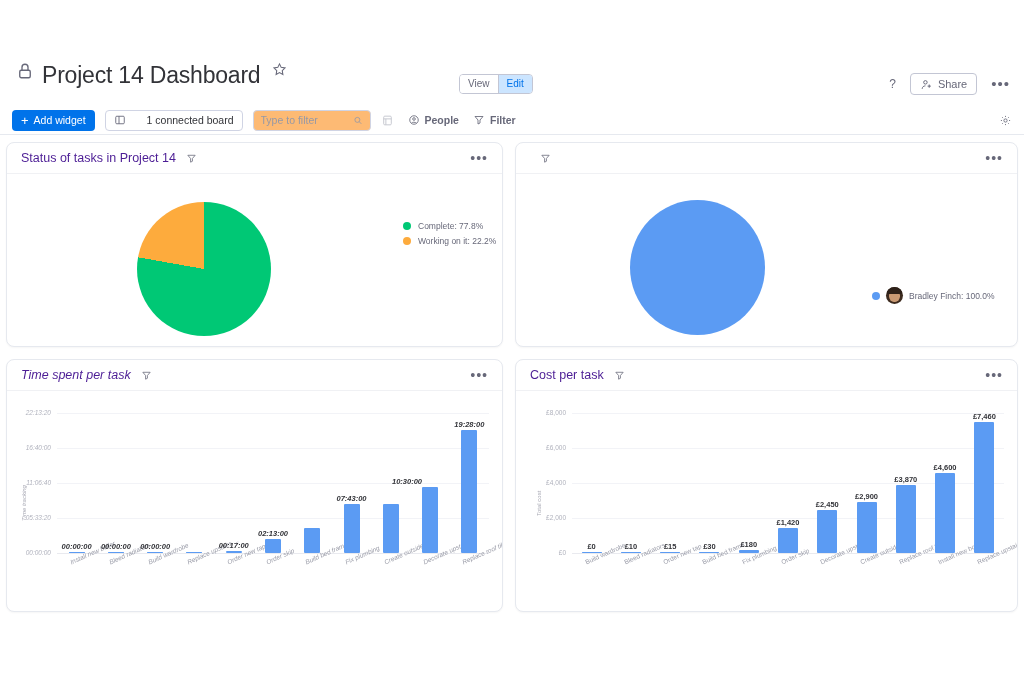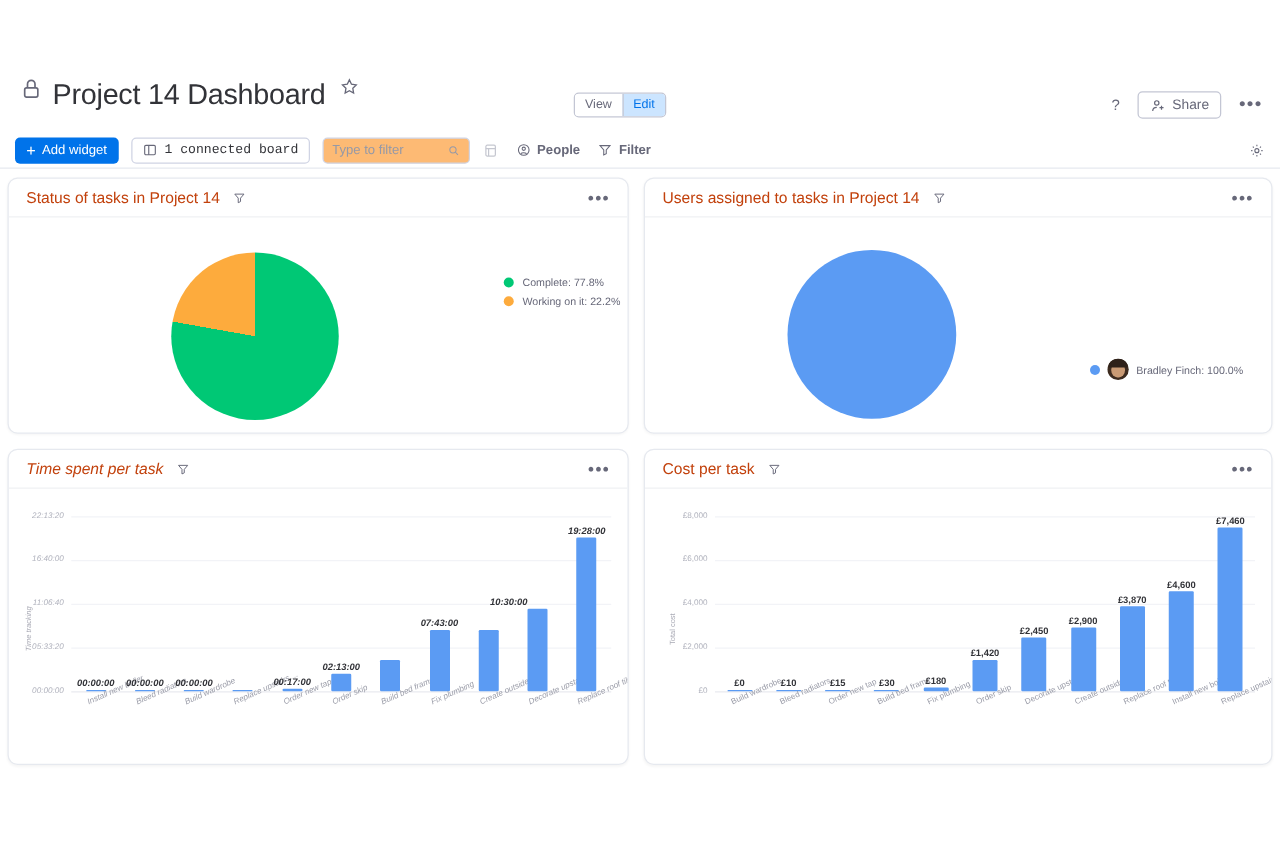--- a/index.html
+++ b/index.html
@@ -56,25 +56,24 @@
     display: flex; align-items: center; padding: 0 12px;
     border-bottom: 1px solid #e6e9ef;
   }
   .add-widget {
     display: flex; align-items: center; gap: 5px;
     background: #0073ea; color: #fff; border-radius: 4px;
     padding: 0 9px; height: 21px; font-size: 10.5px; font-weight: 500;
   }
   .add-widget .plus { font-size: 13px; line-height: 1; font-weight: 400; }
   .tb-chip {
-    display: flex; align-items: center; gap: 6px;
+    display: flex; align-items: center; gap: 21px;
     border: 1px solid #d0d4e4; border-radius: 4px; background: #fff;
     height: 21px; padding: 0 8px; font-size: 10.5px; color: #323338;
     margin-left: 10px;
-    font-family: Liberation Mono, monospace;
   }
   .tb-search {
     display: flex; align-items: center; border: 1px solid #d0d4e4; border-radius: 4px;
     background: #fdba74; height: 21px; width: 118px; padding: 0 7px;
     margin-left: 10px; justify-content: space-between;
   }
   .tb-search input {
     border: none; outline: none; font-size: 10.5px; color: #676879;
     font-family: inherit; width: 92px; background: transparent;
   }
@@ -94,21 +93,21 @@
   }
   #w-status { left: 6px;   top: 142px; width: 497px; height: 205px; }
   #w-users  { left: 515px; top: 142px; width: 503px; height: 205px; }
   #w-time   { left: 6px;   top: 359px; width: 497px; height: 253px; font-style: italic; }
   #w-cost   { left: 515px; top: 359px; width: 503px; height: 253px; }
 
   .w-head {
     height: 31px; display: flex; align-items: center; padding: 0 14px;
     border-bottom: 1px solid #f0f1f4;
   }
-  .w-title { font-size: 12.5px; color: #c2410c; font-weight: 400; }
+  .w-title { font-size: 12.5px; color: #4c1d95; font-weight: 400; }
   .w-filter-icon { margin-left: 10px; color: #676879; display: flex; }
   .w-dots {
     margin-left: auto; color: #676879; font-size: 14px;
     letter-spacing: 1px; line-height: 6px;
   }
   .w-body { position: relative; width: 100%; height: calc(100% - 31px); }
 
   
   .pie-area { position: relative; width: 100%; height: 100%; }
   .pie {
@@ -281,21 +280,20 @@
             <span class="leg-dot" style="background:#fdab3d"></span>
             <span>Working on it: 22.2%</span>
           </div>
         </div>
       </div>
     </div>
   </div>
 
   <div class="widget" id="w-users">
     <div class="w-head">
-      <span class="w-title">Users assigned to tasks in Project 14</span>
       <span class="w-filter-icon">
         <svg viewBox="0 0 24 24" width="11" height="11" fill="none" stroke="currentColor" stroke-width="1.7">
           <path d="M4 5h16l-6 7v6l-4 2v-8z"></path>
         </svg>
       </span>
       <span class="w-dots">•••</span>
     </div>
     <div class="w-body">
       <div class="blue-circle"></div>
       <div class="users-legend">

